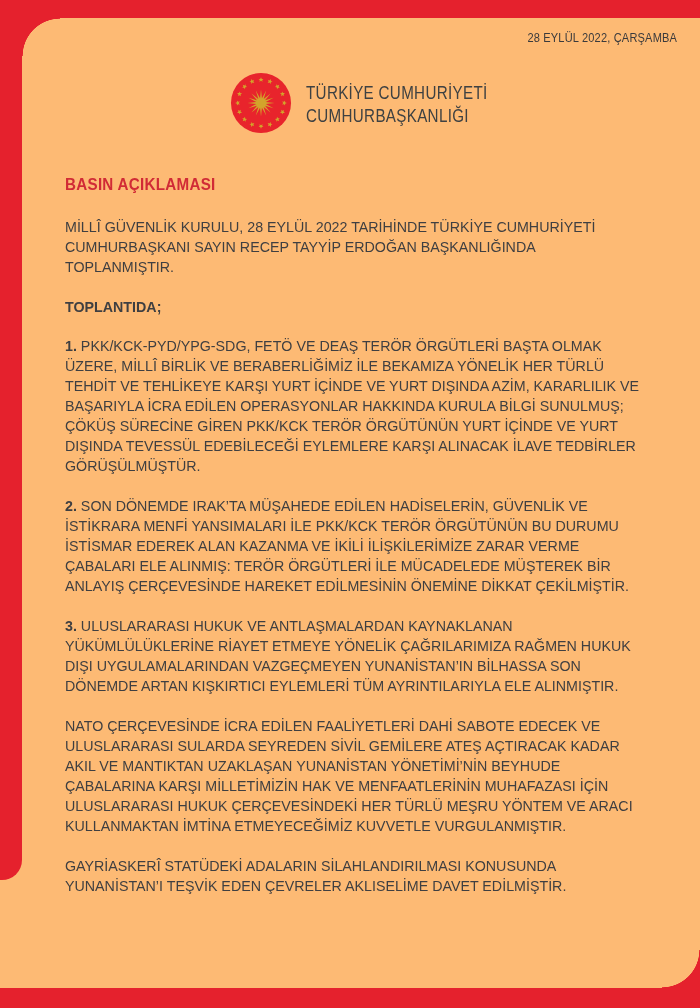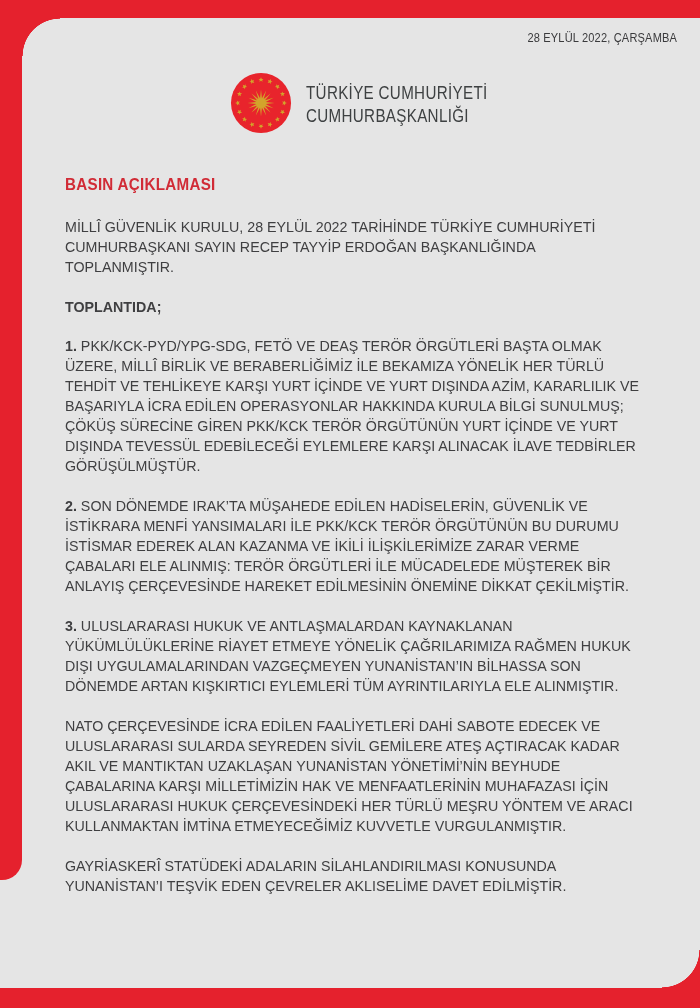--- a/index.html
+++ b/index.html
@@ -4,21 +4,21 @@
 <style>
   * { box-sizing: border-box; }
   html, body { margin: 0; padding: 0; }
   body {
     width: 700px; height: 1008px;
     font-family: "Liberation Sans", "DejaVu Sans", sans-serif;
     background: #ffffff;
     position: relative;
     overflow: hidden;
   }
-  .page { position: absolute; inset: 0; background: #e5e5e5; }
+  .page { position: absolute; inset: 0; background: #fdba74; }
 
   
   .band-top    { position: absolute; top: 0; left: 0; right: 0; height: 18px; background: #e5212d; }
   .band-bottom { position: absolute; bottom: 0; left: 0; right: 0; height: 20px; background: #e5212d; }
   .bar-left    { position: absolute; top: 0; left: 0; width: 22px; height: 880px; background: #e5212d;
                  border-radius: 0 0 20px 0; }
   .corner-tl   { position: absolute; left: 22px; top: 18px; width: 38px; height: 38px;
                  background: radial-gradient(circle at 100% 100%, rgba(229,33,45,0) 37px, #e5212d 37.6px); }
   .corner-br   { position: absolute; left: 662px; top: 950px; width: 38px; height: 38px;
                  background: radial-gradient(circle at 0% 0%, rgba(229,33,45,0) 37px, #e5212d 37.6px); }

